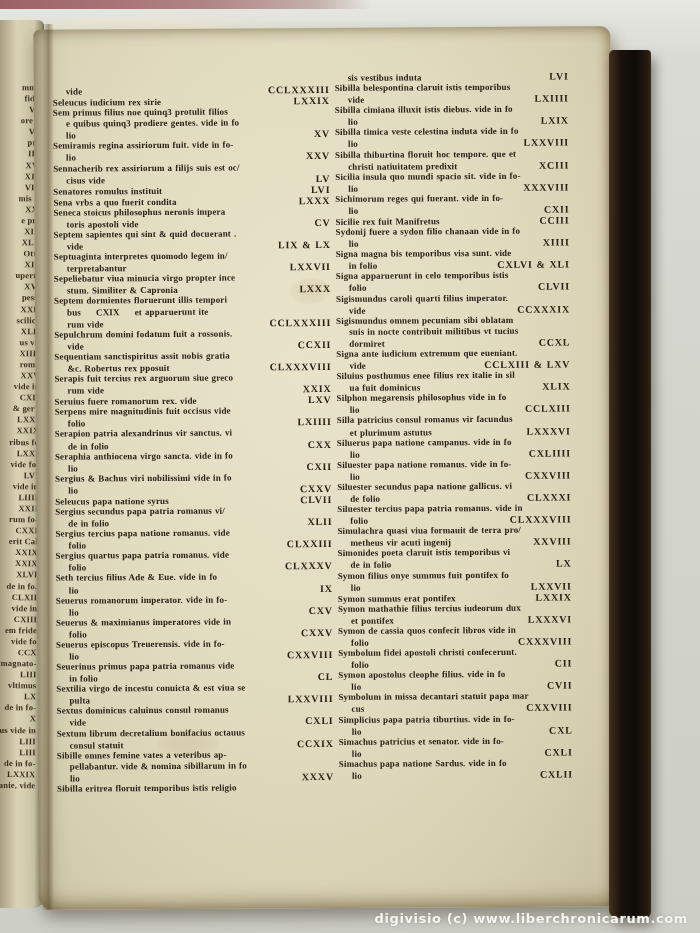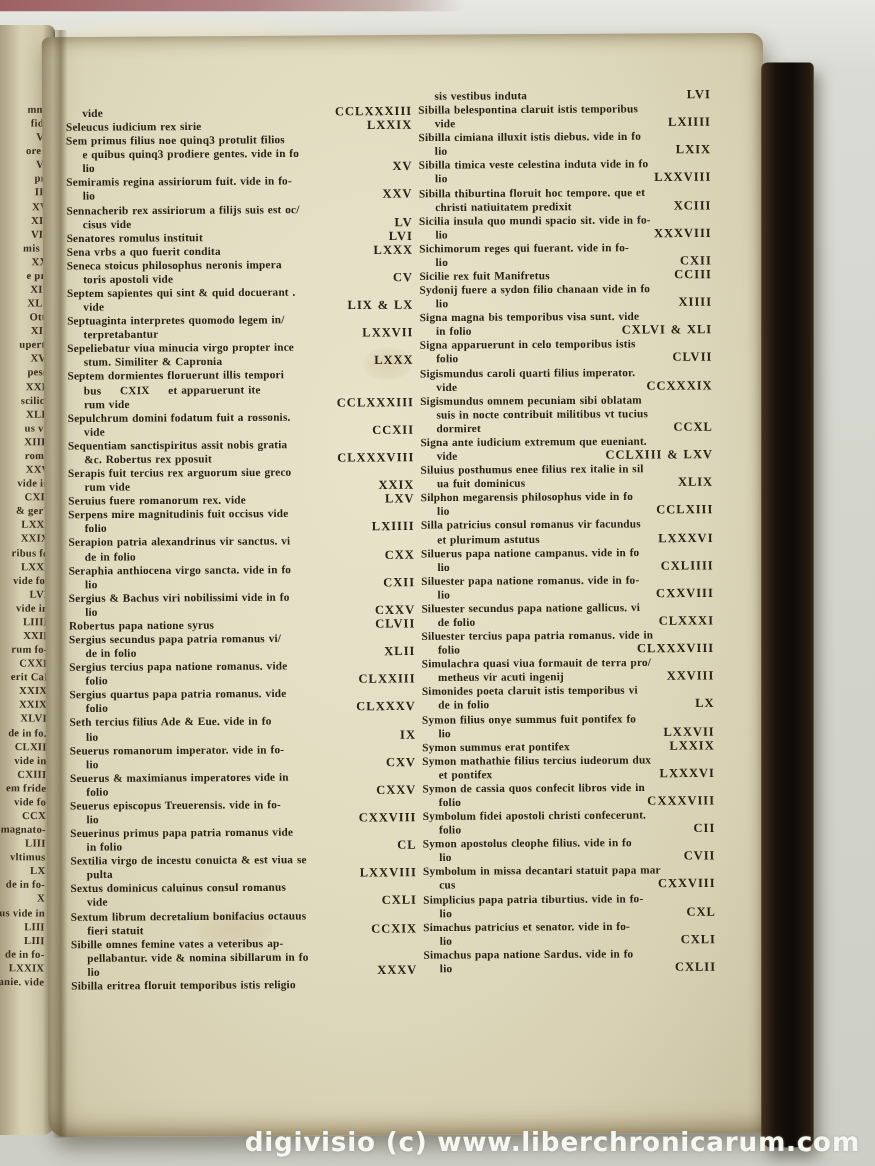--- a/index.html
+++ b/index.html
@@ -39,21 +39,21 @@
   .col-left{left:19px;top:56px;width:277px;}
   .col-right{left:301px;top:44px;width:234px;}
   .line{display:flex;height:11.08px;white-space:nowrap;align-items:baseline;}
   .ind{padding-left:13px;}
   .n{margin-left:auto;font-size:10px;letter-spacing:0.8px;padding-left:6px;}
   .cover{position:absolute;left:609px;top:50px;width:42px;height:868px;
     background:linear-gradient(90deg,#44301f,#19120c 28%,#0d0a07 60%,#261b10 92%,#3a2a1a);
     border-radius:5px 4px 6px 8px;box-shadow:4px 8px 12px rgba(50,45,35,0.5);}
   .watermark{position:absolute;right:12px;bottom:7px;
     font-family:"DejaVu Sans","Liberation Sans",sans-serif;font-weight:bold;
-    font-size:21px;letter-spacing:0.6px;color:var(--wm,rgba(246,247,241,0.88));
+    font-size:13px;letter-spacing:0.6px;color:var(--wm,rgba(246,247,241,0.88));
     text-shadow:0 0 2px rgba(140,140,130,0.7);}
 </style>
 </head>
 <body style="--ink: #2a2014; --wm: #f6f7f1;">
 
 <div class="pink-strip"></div>
 <div class="page-curl"></div>
 
 <div class="left-strip">
   <div class="frag-col">
@@ -253,21 +253,21 @@
         <span class="n">CXII</span>
       </div>
       <div class="line">
         <span class="t">Sergius &amp; Bachus viri nobilissimi vide in fo</span>
       </div>
       <div class="line ind">
         <span class="t">lio</span>
         <span class="n">CXXV</span>
       </div>
       <div class="line">
-        <span class="t">Robertus papa natione syrus</span>
+        <span class="t">Seleucus papa natione syrus</span>
         <span class="n">CLVII</span>
       </div>
       <div class="line">
         <span class="t">Sergius secundus papa patria romanus vi/</span>
       </div>
       <div class="line ind">
         <span class="t">de in folio</span>
         <span class="n">XLII</span>
       </div>
       <div class="line">
@@ -330,21 +330,21 @@
         <span class="t">Sextus dominicus caluinus consul romanus</span>
       </div>
       <div class="line ind">
         <span class="t">vide</span>
         <span class="n">CXLI</span>
       </div>
       <div class="line">
         <span class="t">Sextum librum decretalium bonifacius octauus</span>
       </div>
       <div class="line ind">
-        <span class="t">fieri statuit</span>
+        <span class="t">consul statuit</span>
         <span class="n">CCXIX</span>
       </div>
       <div class="line">
         <span class="t">Sibille omnes femine vates a veteribus ap-</span>
       </div>
       <div class="line ind">
         <span class="t">pellabantur. vide &amp; nomina sibillarum in fo</span>
       </div>
       <div class="line ind">
         <span class="t">lio</span>

